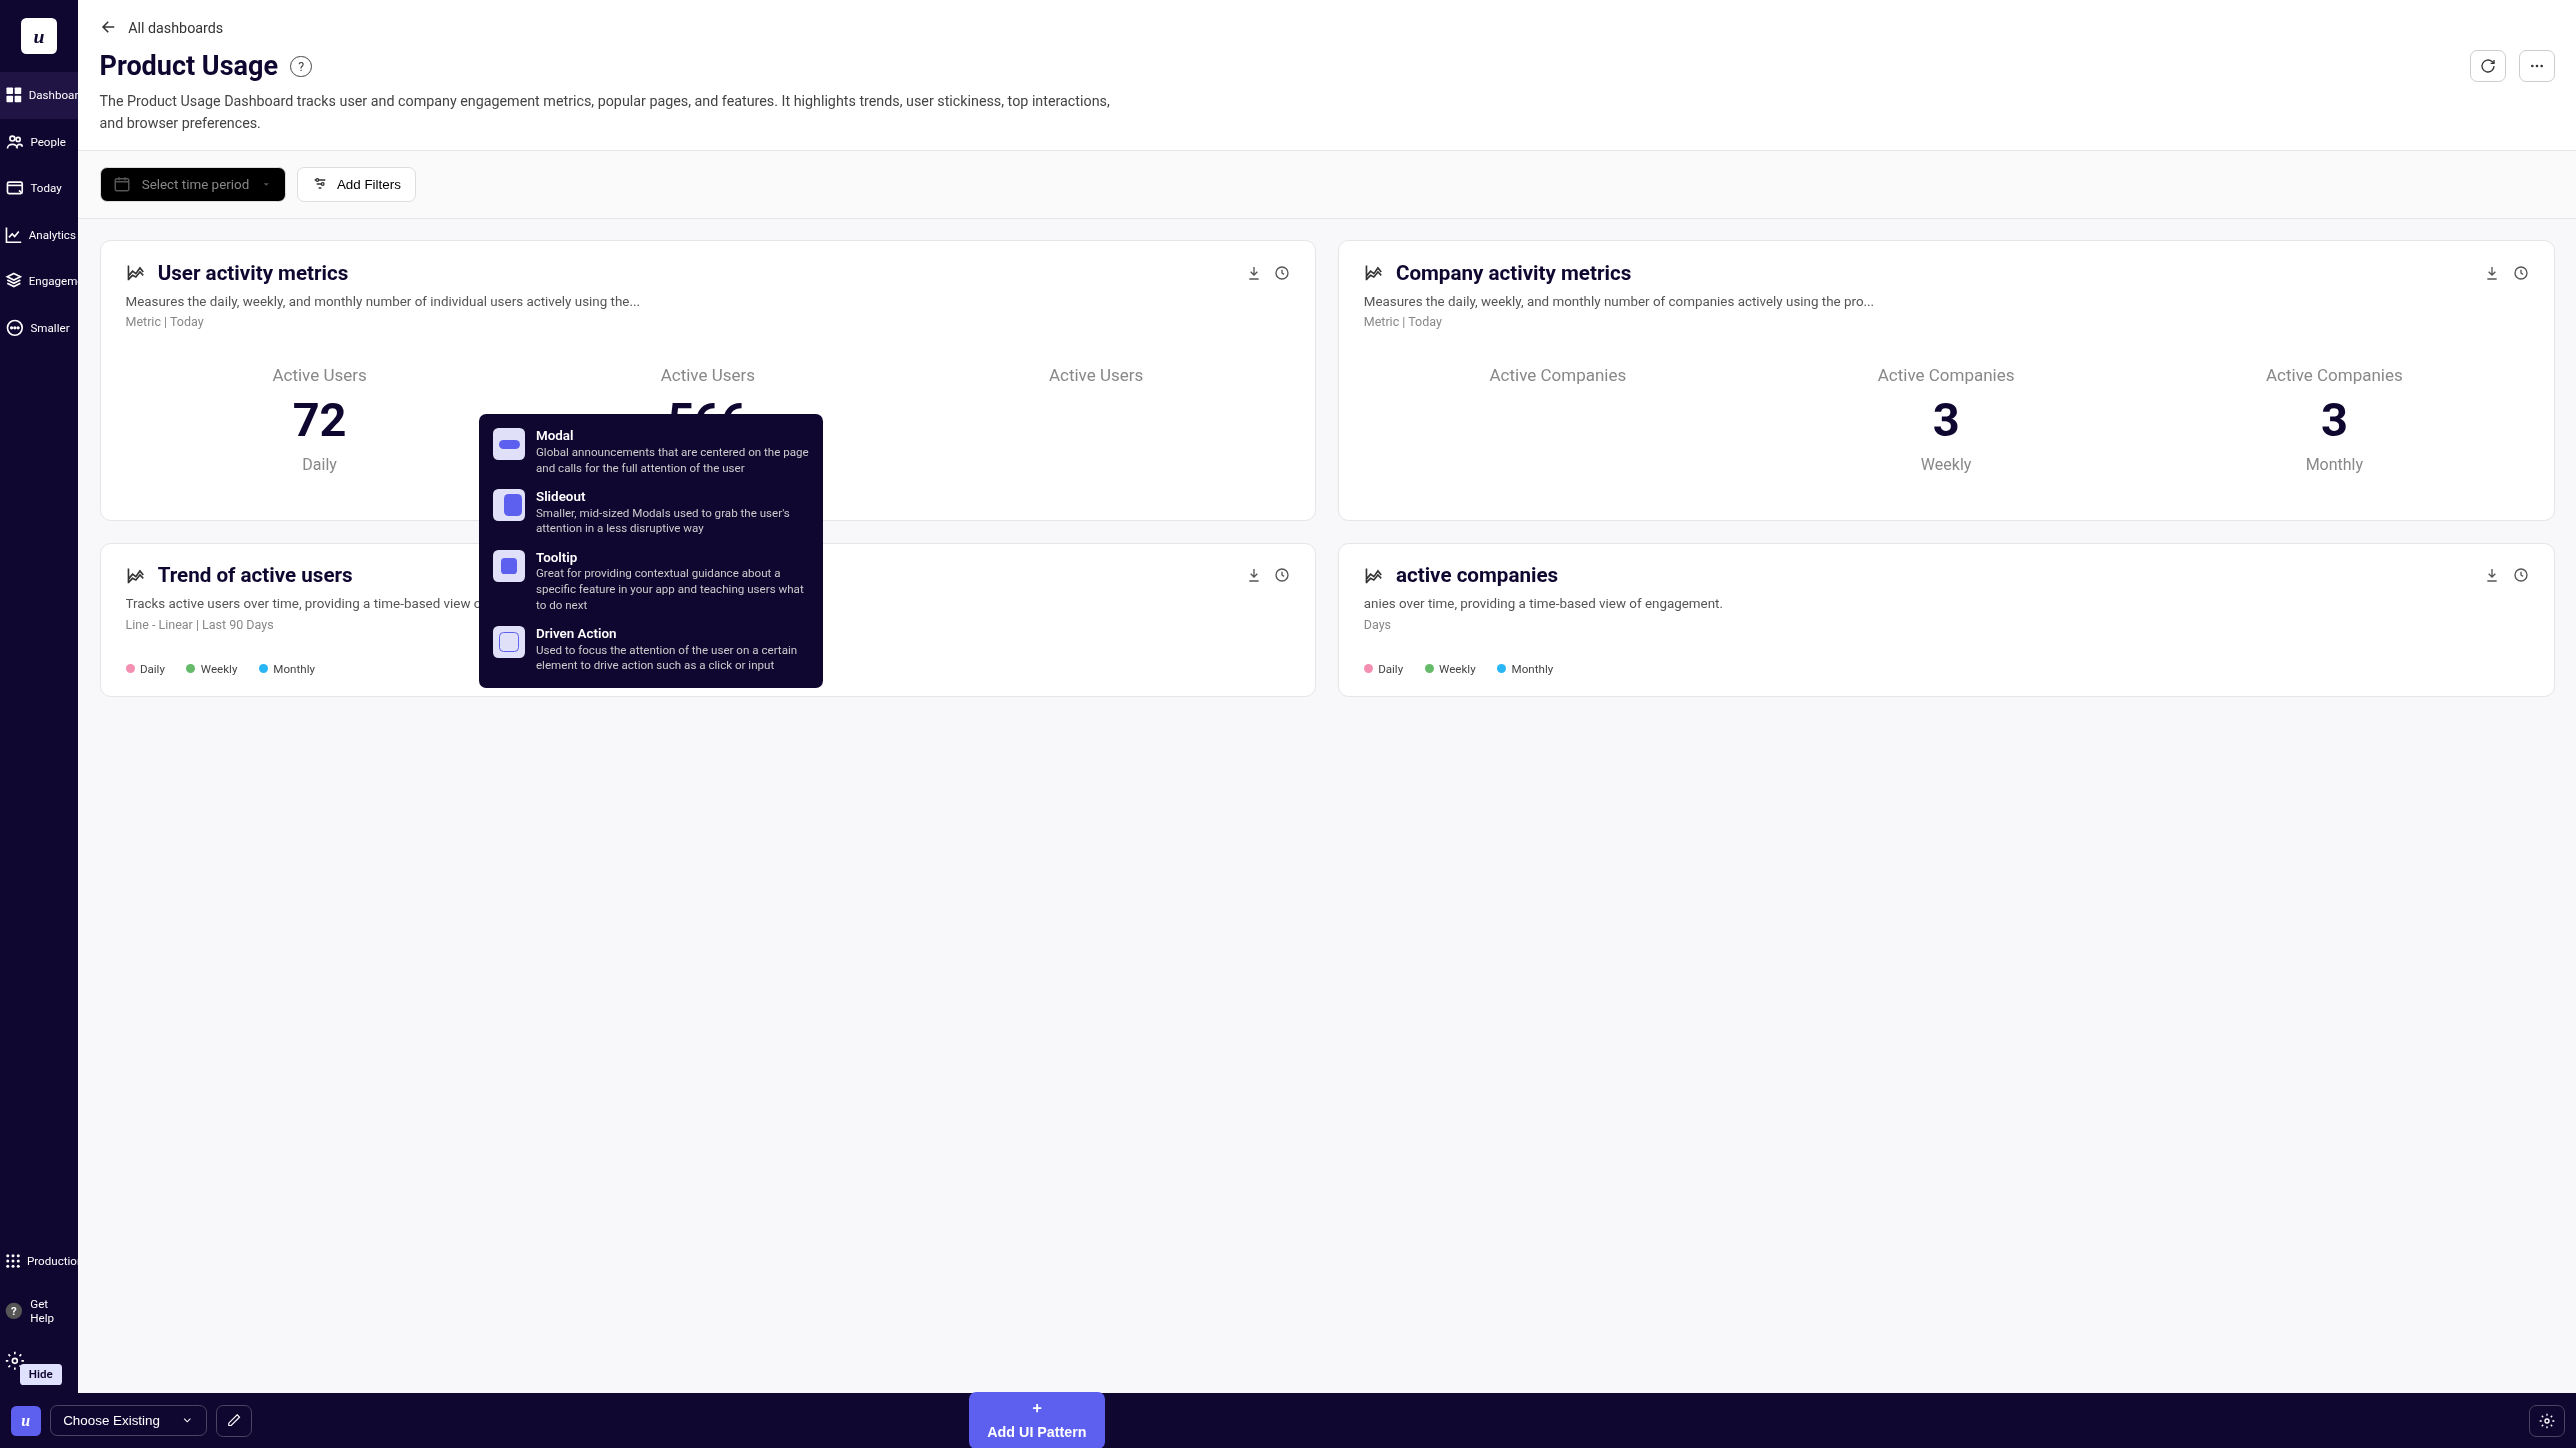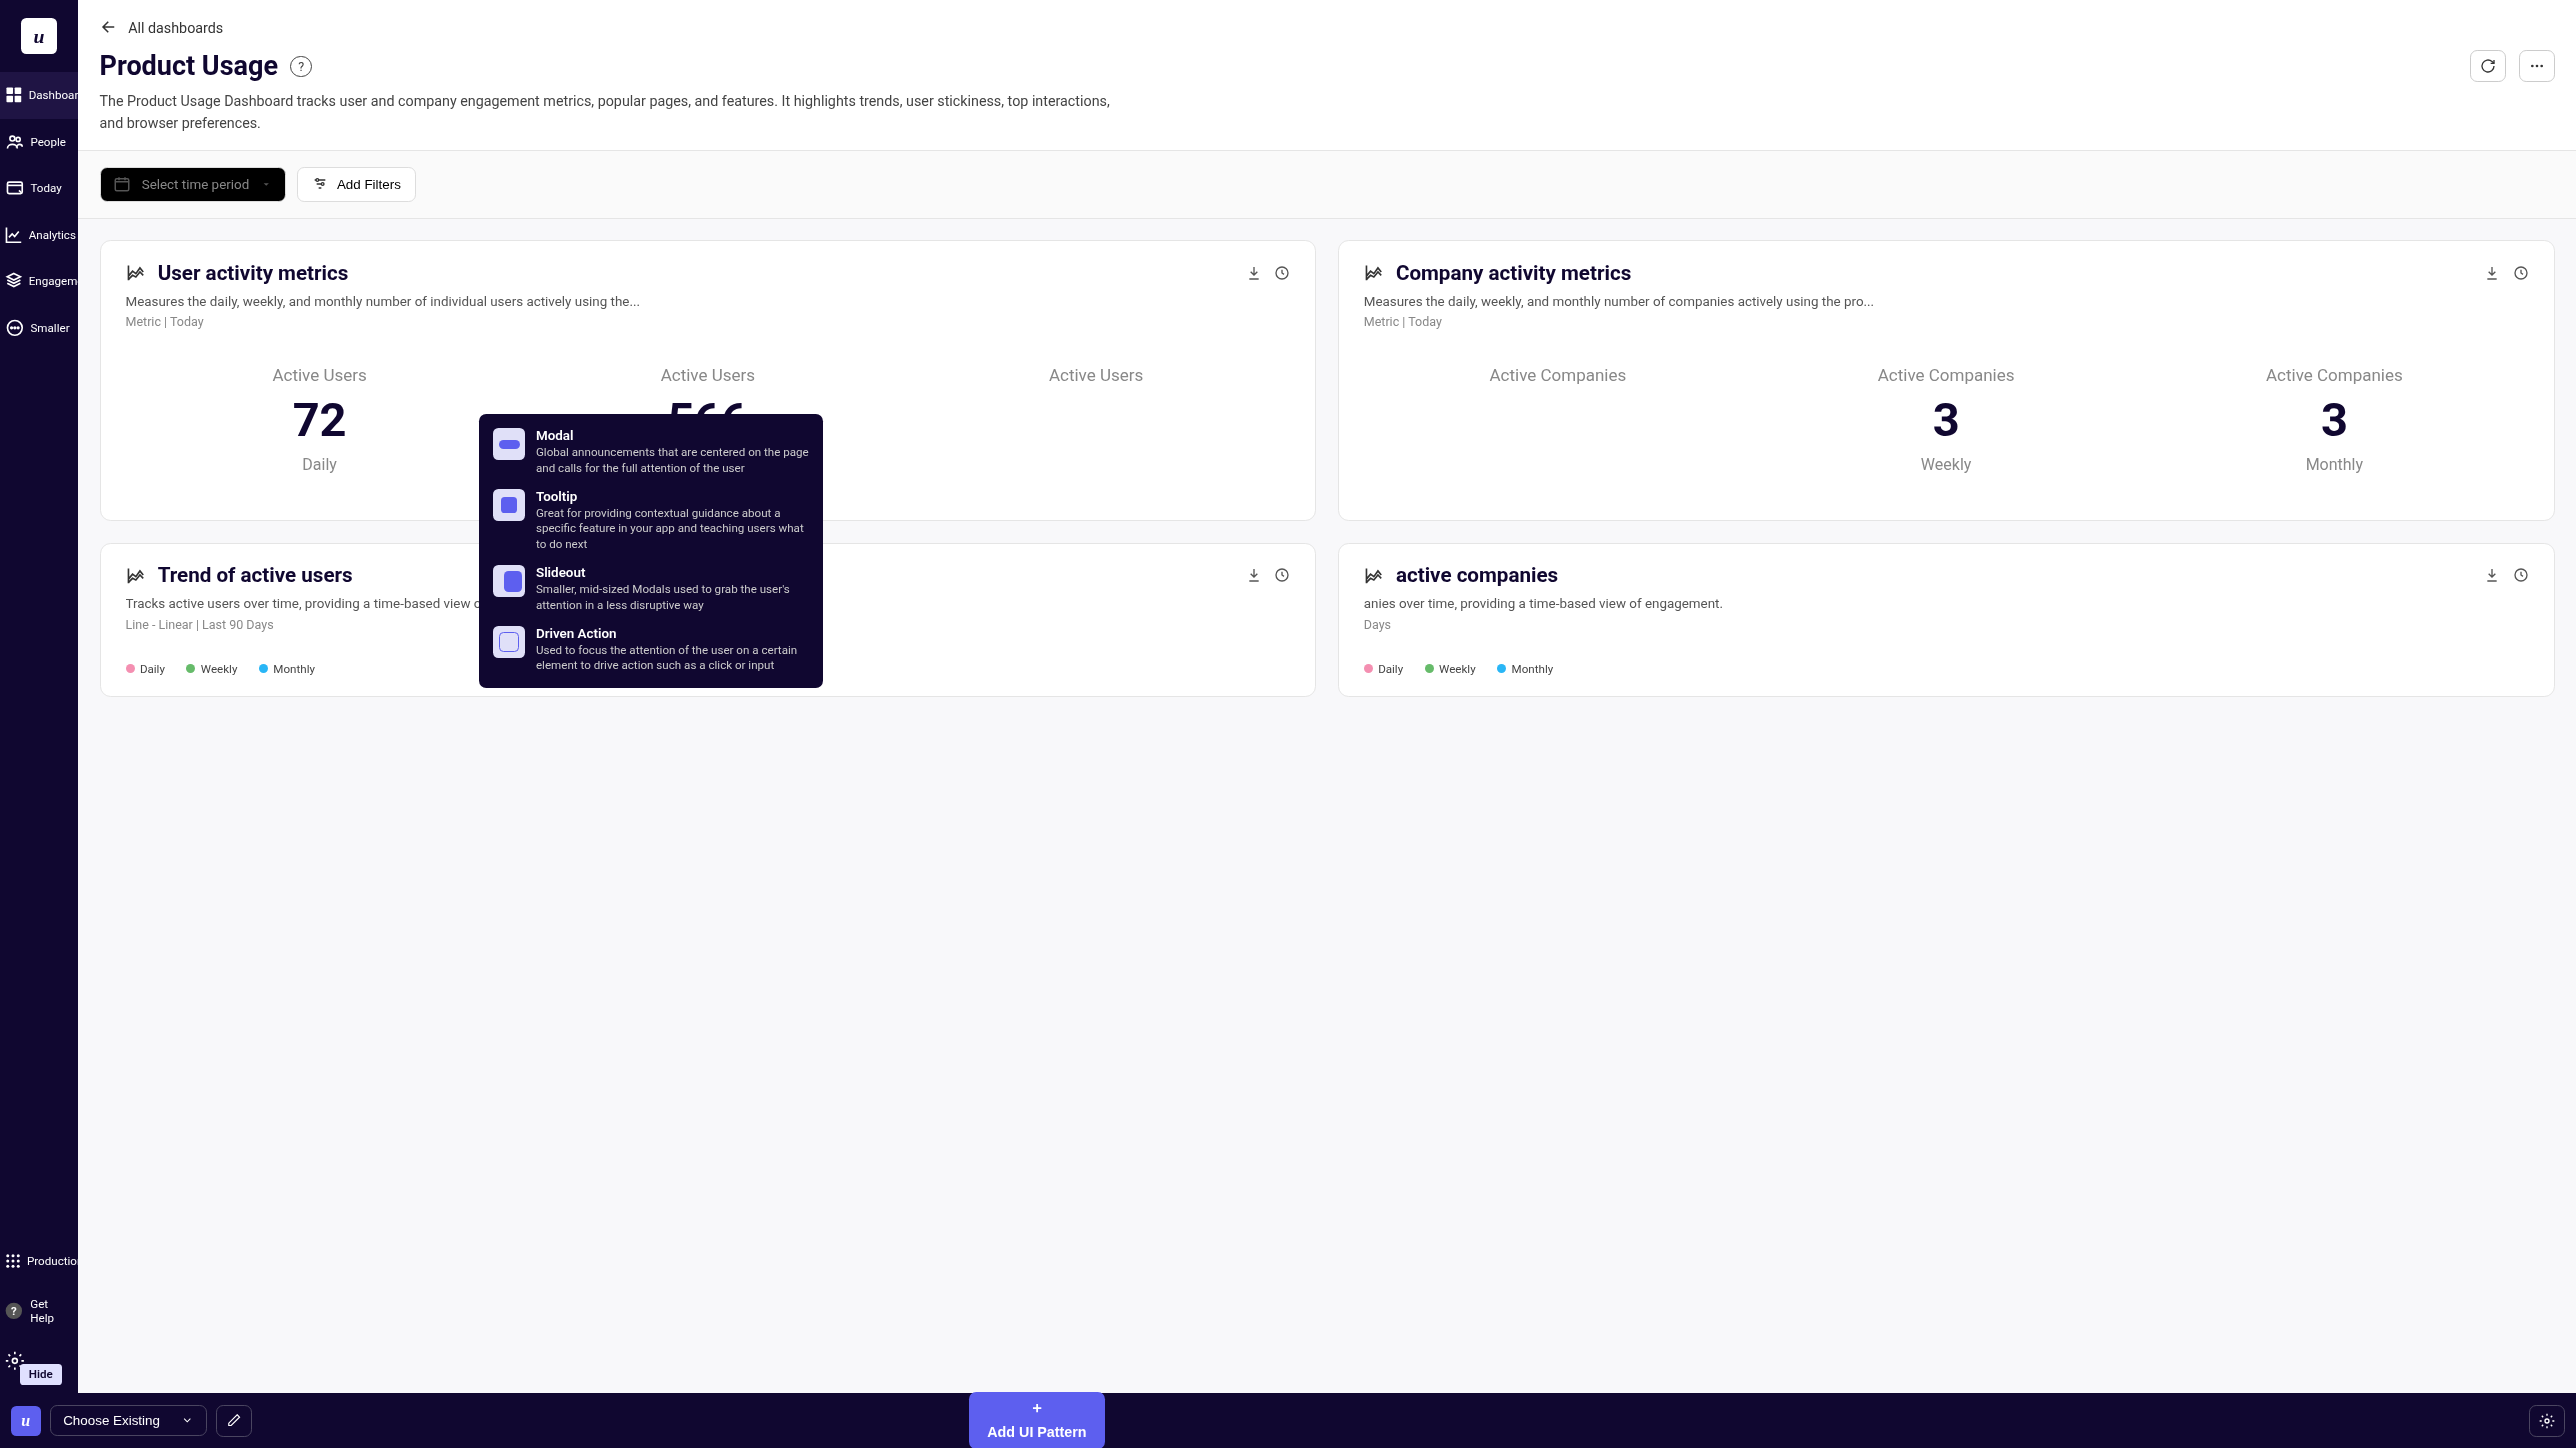--- a/index.html
+++ b/index.html
@@ -430,35 +430,35 @@
   <div class="popover-item">
     <div class="popover-icon">
         <div class="shape"></div>
       </div>
     <div class="popover-text">
       <div class="popover-title">Modal</div>
       <div class="popover-desc">Global announcements that are centered on the page and calls for the full attention of the user</div>
     </div>
   </div>
   <div class="popover-item">
+    <div class="popover-icon slideout">
+        <div class="shape"></div>
+      </div>
+    <div class="popover-text">
+      <div class="popover-title">Slideout</div>
+      <div class="popover-desc">Smaller, mid-sized Modals used to grab the user's attention in a less disruptive way</div>
+    </div>
+  </div>
+  <div class="popover-item">
     <div class="popover-icon tooltip">
         <div class="shape"></div>
       </div>
     <div class="popover-text">
       <div class="popover-title">Tooltip</div>
       <div class="popover-desc">Great for providing contextual guidance about a specific feature in your app and teaching users what to do next</div>
-    </div>
-  </div>
-  <div class="popover-item">
-    <div class="popover-icon slideout">
-        <div class="shape"></div>
-      </div>
-    <div class="popover-text">
-      <div class="popover-title">Slideout</div>
-      <div class="popover-desc">Smaller, mid-sized Modals used to grab the user's attention in a less disruptive way</div>
     </div>
   </div>
   <div class="popover-item">
     <div class="popover-icon action">
         <div class="shape"></div>
       </div>
     <div class="popover-text">
       <div class="popover-title">Driven Action</div>
       <div class="popover-desc">Used to focus the attention of the user on a certain element to drive action such as a click or input</div>
     </div>

